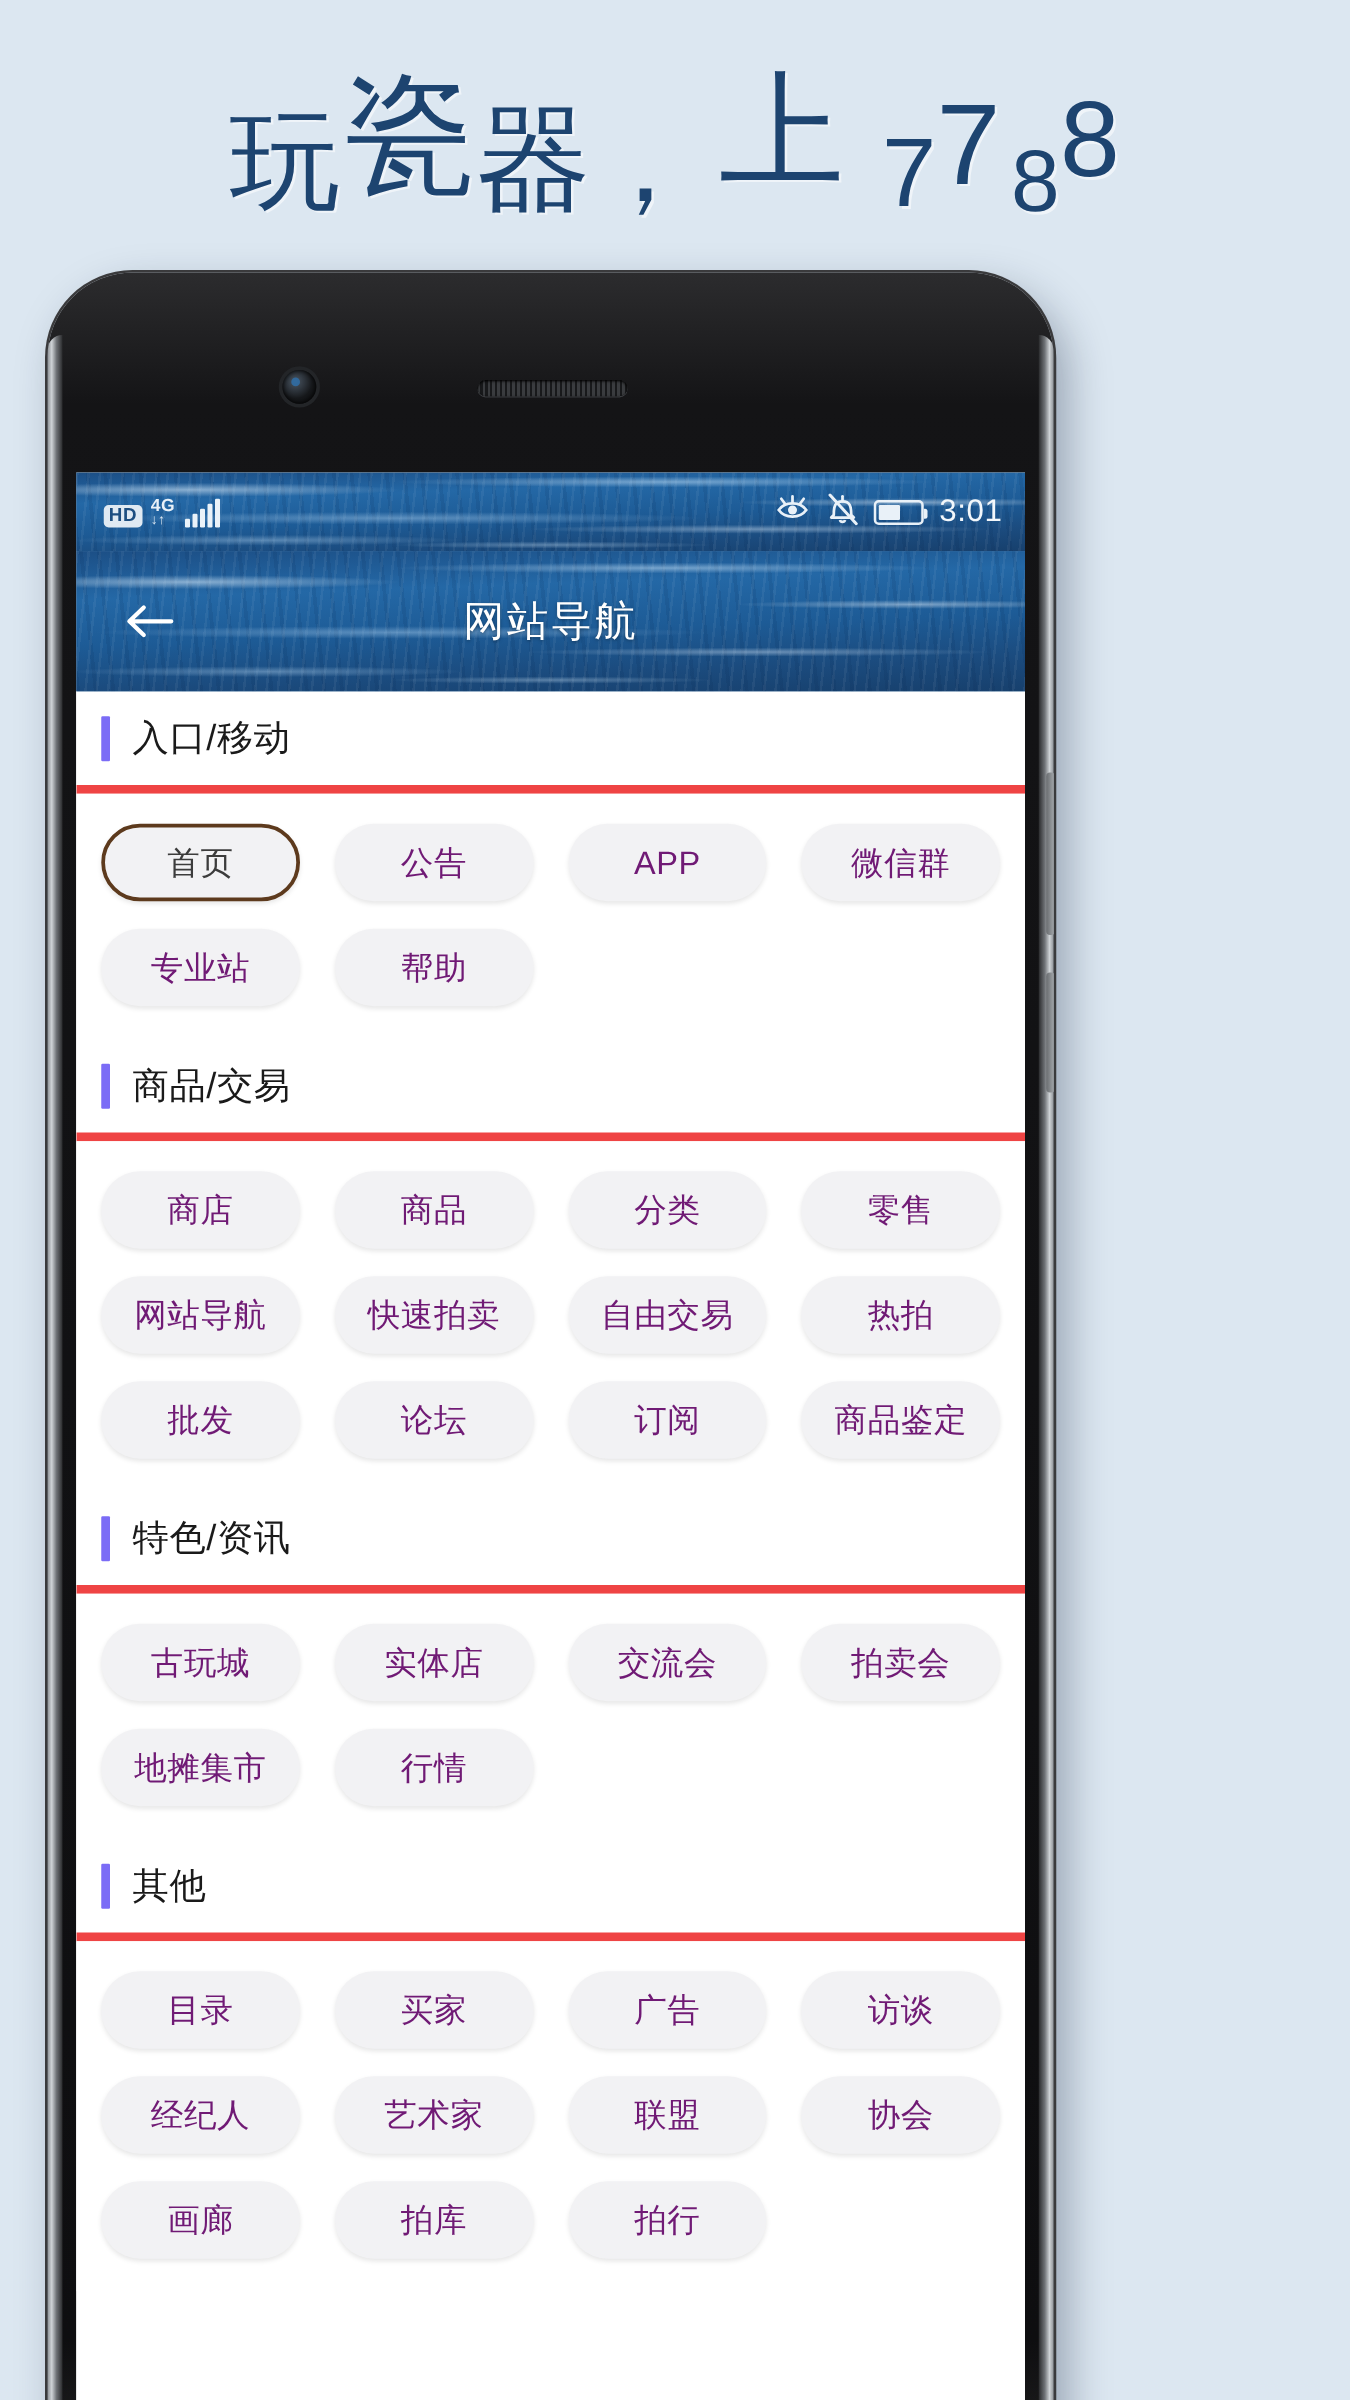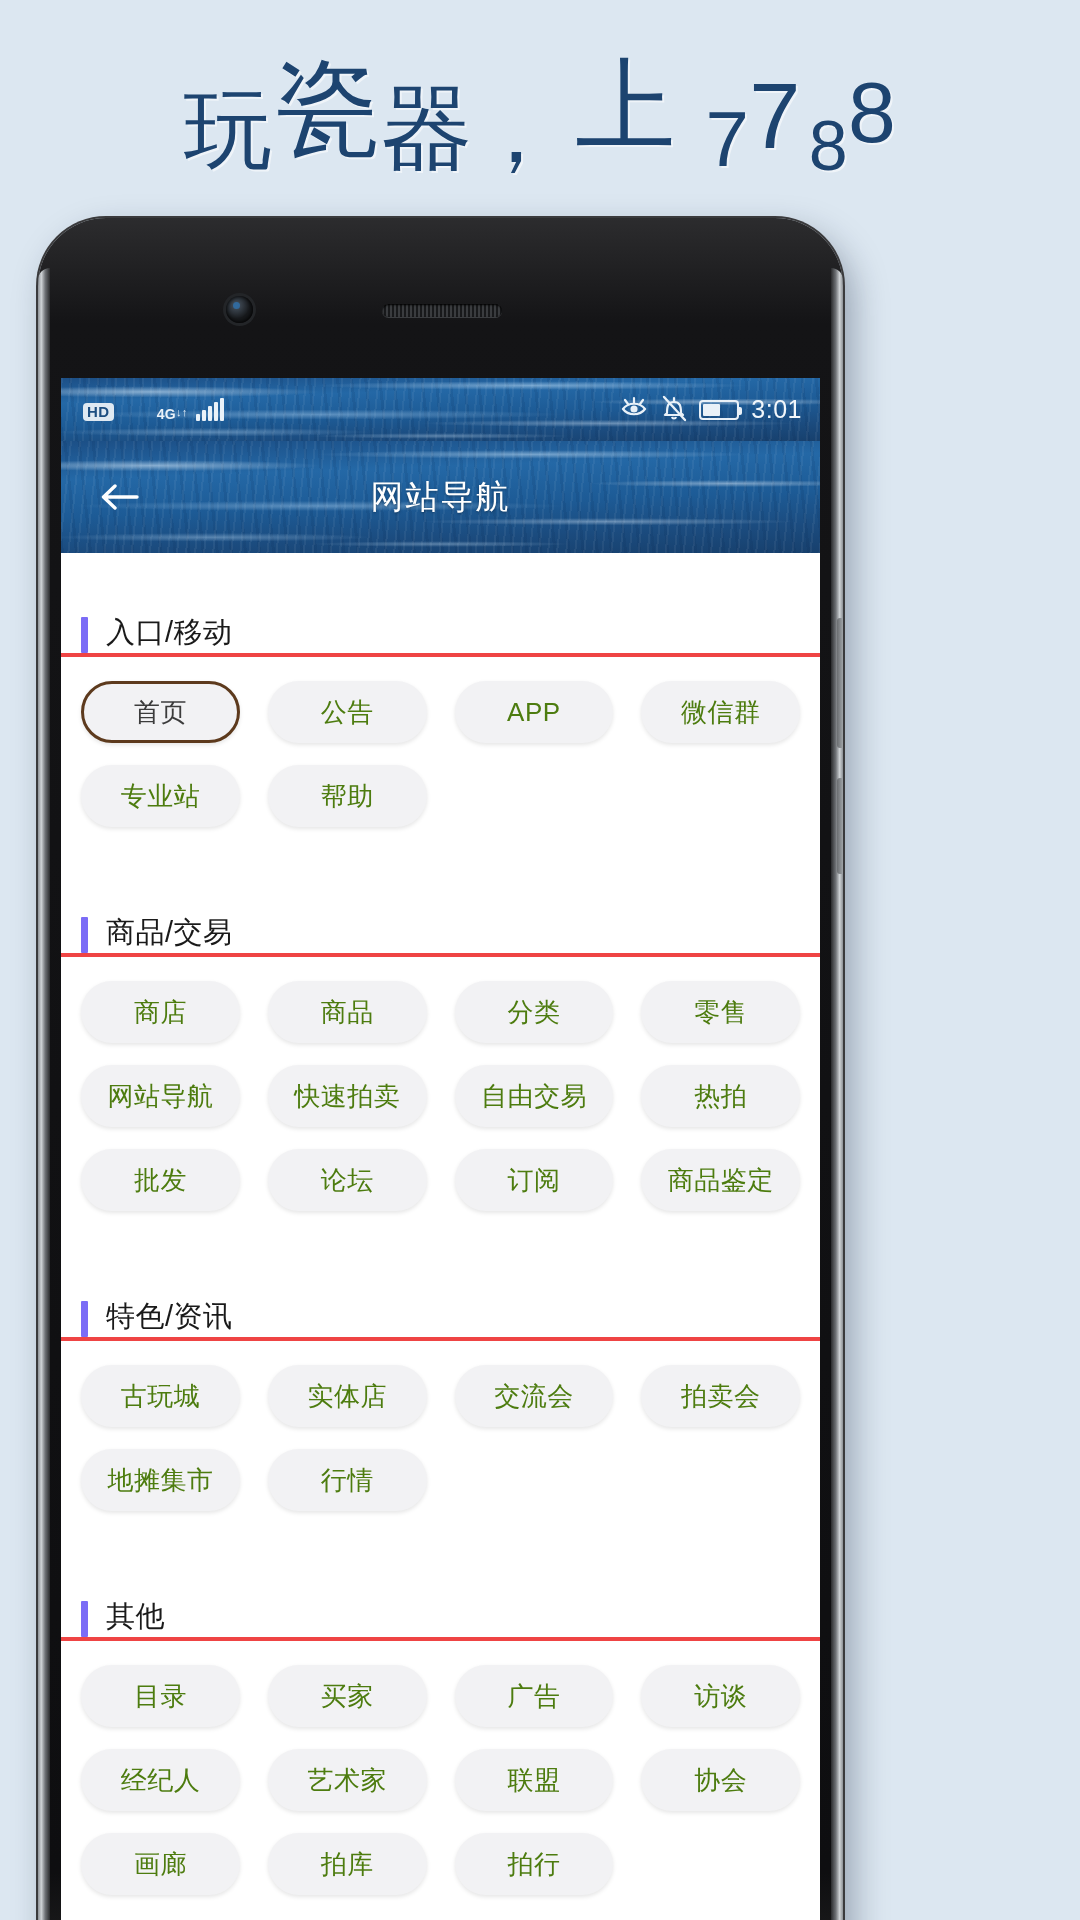--- a/index.html
+++ b/index.html
@@ -160,22 +160,22 @@
     font-size: 15px;
     font-weight: 700;
     letter-spacing: .5px;
     color: #1d4e80;
     background: #dfe9f2;
     border-radius: 4px;
     padding: 1px 4px;
     line-height: 1.05;
   }
   .net-stack {
-    display: flex; flex-direction: row;
-    align-items: flex-start; line-height: 1; margin-left: 36px;
+    display: flex; flex-direction: column;
+    align-items: flex-start; line-height: 1;
   }
   .net-4g { font-size: 14px; font-weight: 700; letter-spacing: .3px; }
   .net-ul { font-size: 11px; font-weight: 700; letter-spacing: .3px; opacity: .95; }
   .bars { display: flex; align-items: flex-end; gap: 2px; height: 22px; margin-left: 1px; }
   .bars i { width: 4px; background: #eaf2f9; border-radius: 1px; display:block; }
   .bars i:nth-child(1){ height: 7px; }
   .bars i:nth-child(2){ height: 11px; }
   .bars i:nth-child(3){ height: 15px; }
   .bars i:nth-child(4){ height: 19px; }
   .bars i:nth-child(5){ height: 23px; }
@@ -233,24 +233,24 @@
   }
 
   
   .content {
     background: #ffffff;
     height: calc(100% - 168px);
     overflow: hidden;
   }
   .section-head {
     display: flex;
-    align-items: flex-end;
-    height: 104px;
+    align-items: center;
+    height: 82px;
     padding-left: 20px;
-    border-bottom: 4px solid #ef4444;
+    border-bottom: 7px solid #ef4444;
     background: #fff;
   }
   .accent-bar {
     width: 7px; height: 36px;
     background: #7b6cf6;
     border-radius: 1px;
     margin-right: 18px;
   }
   .section-title {
     font-size: 29px;
@@ -267,21 +267,21 @@
   }
   .chip {
     height: 62px;
     border-radius: 34px;
     background: #f2f2f4;
     box-shadow: 0 2px 4px rgba(0,0,0,0.10);
     display: flex;
     align-items: center;
     justify-content: center;
     font-size: 26px;
-    color: #4d7c0f;
+    color: #701a75;
     letter-spacing: .5px;
     white-space: nowrap;
   }
   .chip.selected {
     border: 3px solid #5d3a1d;
     color: #3c3c3c;
     background: #f2f2f4;
   }
 
   .section-block + .section-block { }

